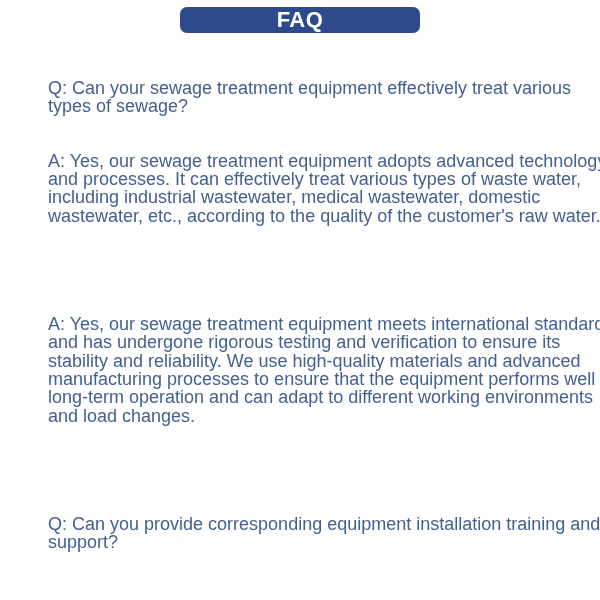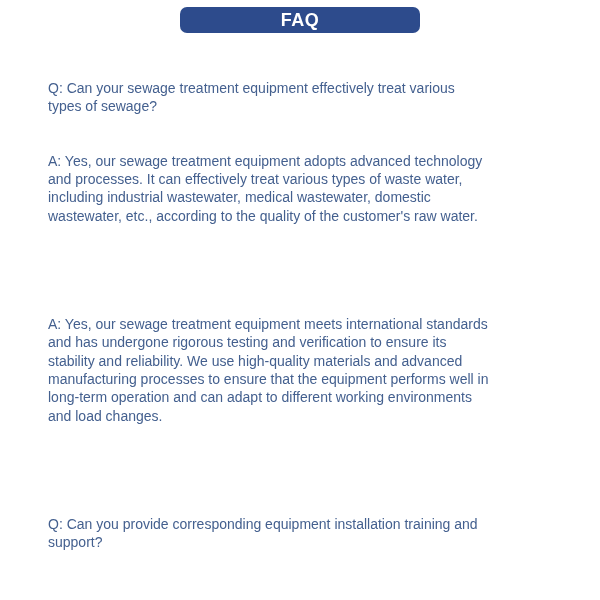--- a/index.html
+++ b/index.html
@@ -17,31 +17,31 @@
   }
   .banner {
     width: 240px; height: 26px;
     margin: 7px auto 0 auto;
     background: var(--banner-bg);
     border-radius: 7px;
     display: flex; align-items: center; justify-content: center;
   }
   .banner-title {
     color: var(--banner-text);
-    font-size: 18px;
+    font-size: 22px;
     font-weight: bold;
     letter-spacing: 0.5px;
   }
   .content {
     margin: 9px 10px 0 48px;
   }
   .qa-block {
     margin-bottom: 17px;
     color: var(--body-text);
-    font-size: 14px;
+    font-size: 18px;
     line-height: 18.3px;
     white-space: pre;
   }
   .qa-q, .qa-a { white-space: pre; }
 </style>
 </head>
 <body>
 
 <div class="page">
 

